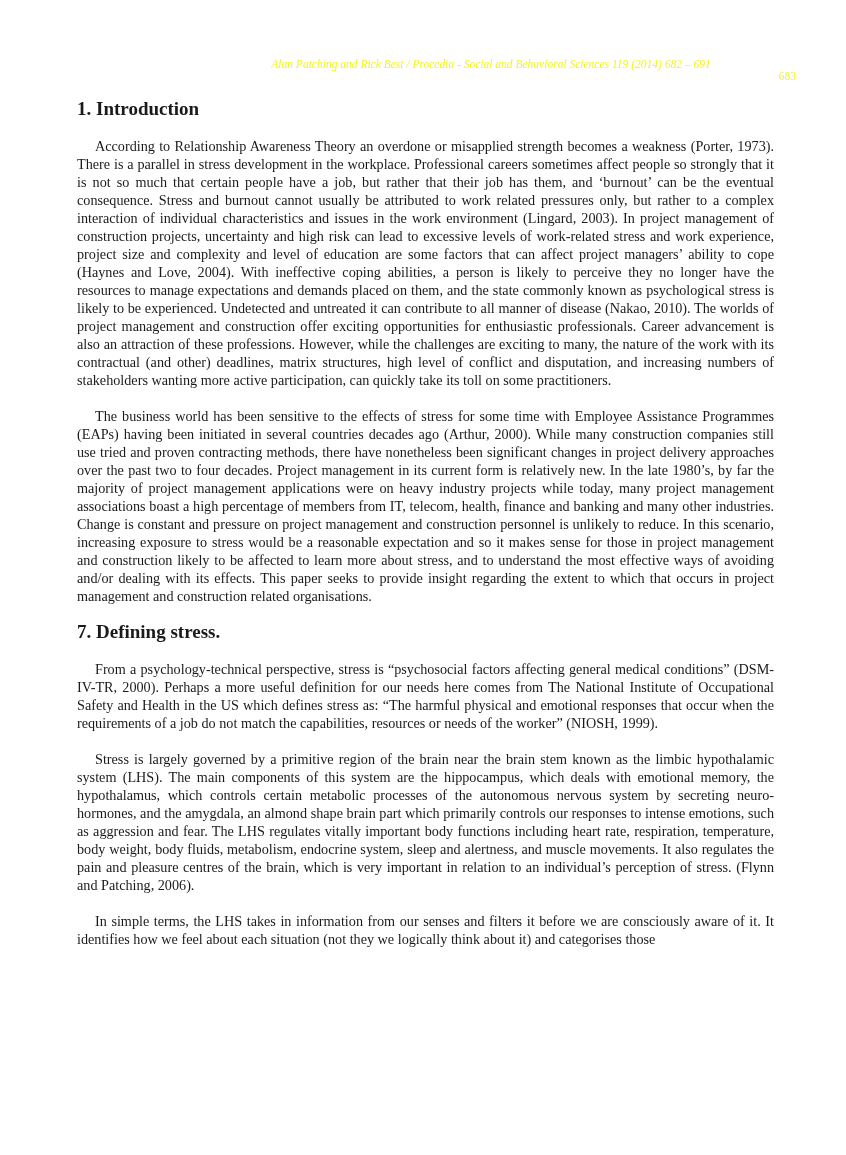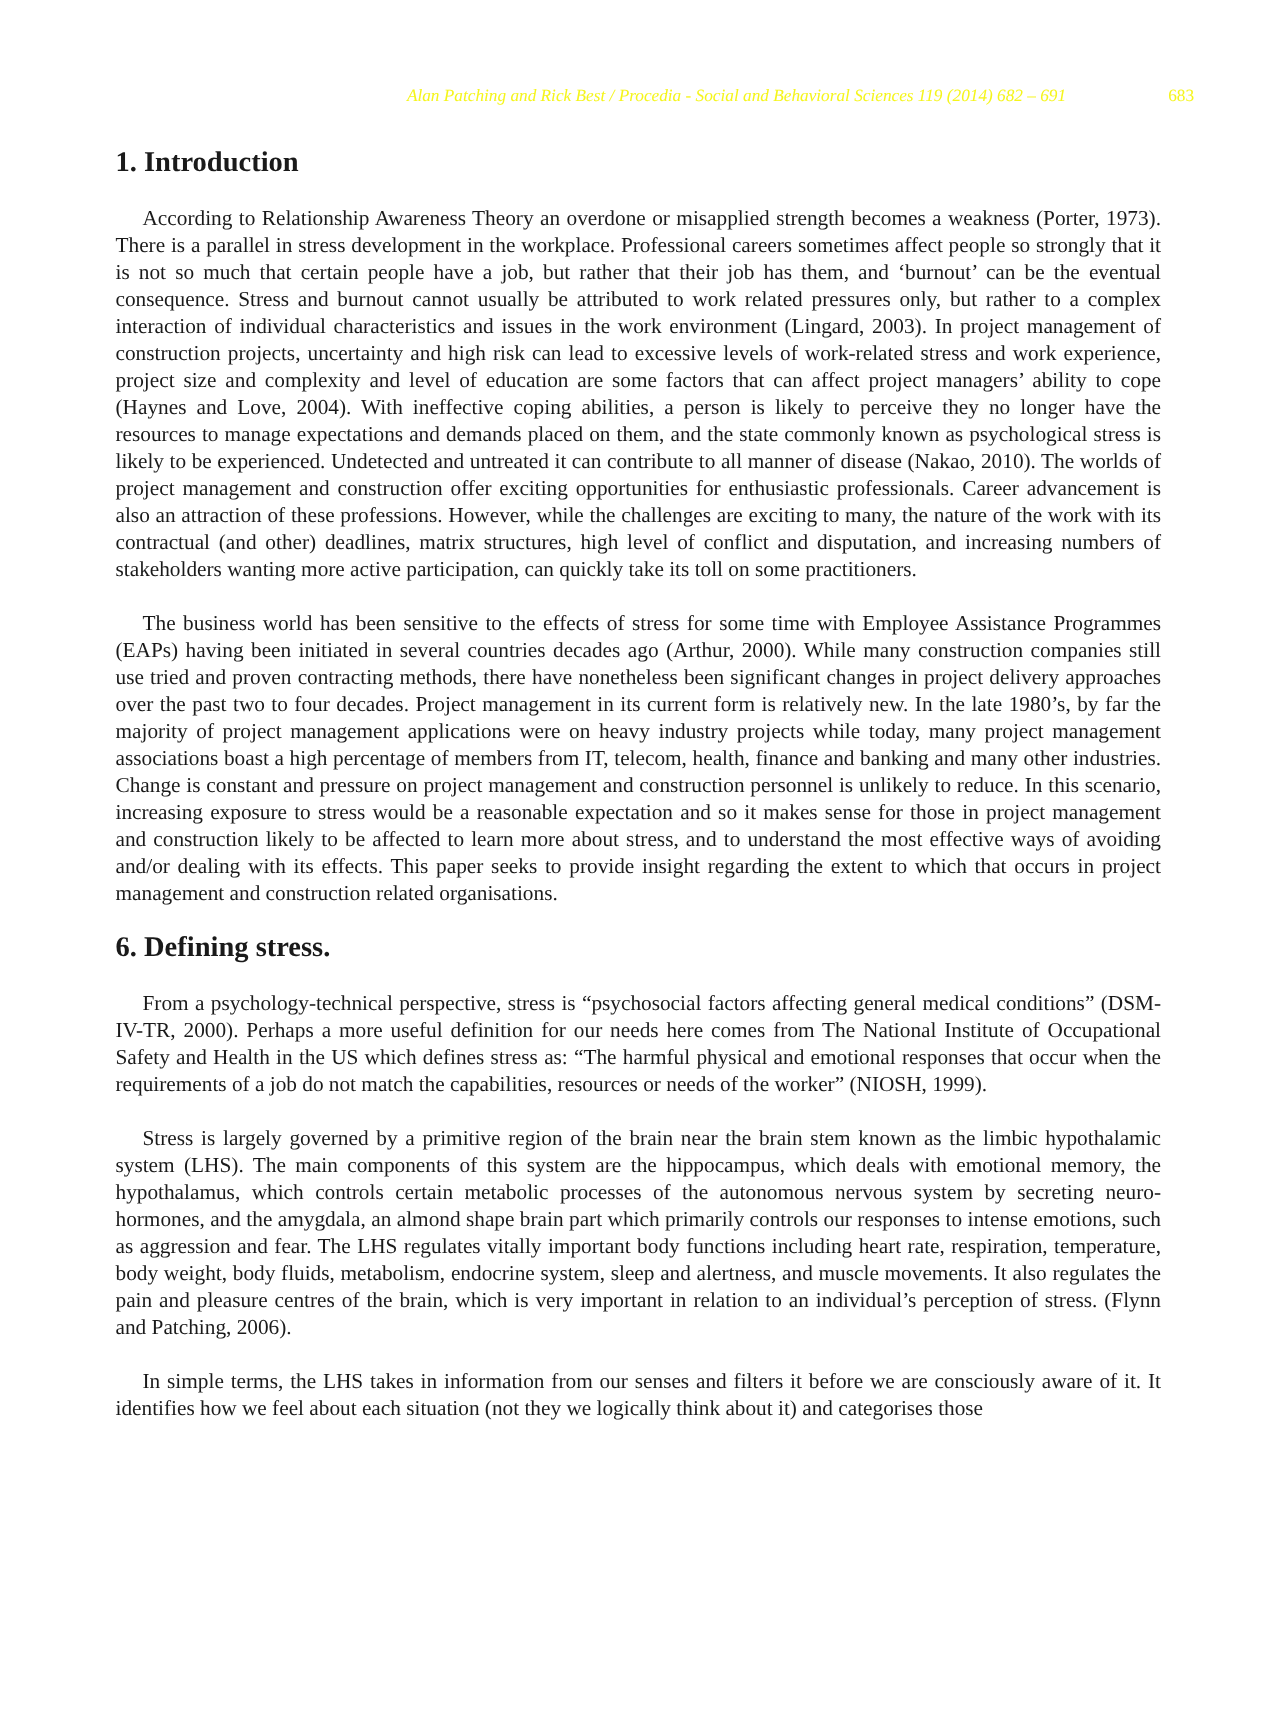--- a/index.html
+++ b/index.html
@@ -1,20 +1,20 @@
 <!DOCTYPE html>
 <html><head>
 <meta charset="utf-8">
 <style>
   html, body { margin: 0; padding: 0; background: #ffffff; }
   body { width: 846px; height: 1155px; position: relative; overflow: hidden;
          font-family: "Liberation Serif", serif; color: #1a1a1a; }
   .running-head { position: absolute; top: 58px; left: 186px; width: 610px;
          font-size: 11.5px; font-style: italic; color: #f5f51a; text-align: center; }
-  .running-head .page-no { position: absolute; right: 0; top: 0; font-style: normal; padding-left: 32px; }
+  .running-head .page-no { position: absolute; right: 0; top: 12px; font-style: normal; padding-left: 32px; }
   .content { position: absolute; top: 100px; left: 77px; width: 697px; }
   h2 { font-size: 19px; font-weight: bold; margin: 0 0 19px 0; line-height: 18px; }
   p { font-size: 14.2px; line-height: 18px; margin: 0 0 18px 0; text-align: justify;
       text-indent: 18px; hyphens: none; }
   p.last { margin-bottom: 0; }
 </style>
 </head>
 <body>
 
 <div class="running-head">
@@ -22,18 +22,18 @@
   <span class="page-no">683</span>
 </div>
 
 <div class="content">
   <section>
     <h2>1. Introduction</h2>
     <p>According to Relationship Awareness Theory an overdone or misapplied strength becomes a weakness (Porter, 1973). There is a parallel in stress development in the workplace. Professional careers sometimes affect people so strongly that it is not so much that certain people have a job, but rather that their job has them, and ‘burnout’ can be the eventual consequence. Stress and burnout cannot usually be attributed to work related pressures only, but rather to a complex interaction of individual characteristics and issues in the work environment (Lingard, 2003). In project management of construction projects, uncertainty and high risk can lead to excessive levels of work-related stress and work experience, project size and complexity and level of education are some factors that can affect project managers’ ability to cope (Haynes and Love, 2004). With ineffective coping abilities, a person is likely to perceive they no longer have the resources to manage expectations and demands placed on them, and the state commonly known as psychological stress is likely to be experienced. Undetected and untreated it can contribute to all manner of disease (Nakao, 2010). The worlds of project management and construction offer exciting opportunities for enthusiastic professionals. Career advancement is also an attraction of these professions. However, while the challenges are exciting to many, the nature of the work with its contractual (and other) deadlines, matrix structures, high level of conflict and disputation, and increasing numbers of stakeholders wanting more active participation, can quickly take its toll on some practitioners.</p>
     <p>The business world has been sensitive to the effects of stress for some time with Employee Assistance Programmes (EAPs) having been initiated in several countries decades ago (Arthur, 2000).  While many construction companies still use tried and proven contracting methods, there have nonetheless been significant changes in project delivery approaches over the past two to four decades.  Project management in its current form is relatively new.  In the late 1980’s, by far the majority of project management applications were on heavy industry projects while today, many project management associations boast a high percentage of members from IT, telecom, health, finance and banking and many other industries.  Change is constant and pressure on project management and construction personnel is unlikely to reduce. In this scenario, increasing exposure to stress would be a reasonable expectation and so it makes sense for those in project management and construction likely to be affected to learn more about stress, and to understand the most effective ways of avoiding and/or dealing with its effects.  This paper seeks to provide insight regarding the extent to which that occurs in project management and construction related organisations.</p>
   </section>
   <section>
-    <h2>6. Defining stress.</h2>
+    <h2>7. Defining stress.</h2>
     <p>From a psychology-technical perspective, stress is “psychosocial factors affecting general medical conditions” (DSM-IV-TR, 2000). Perhaps a more useful definition for our needs here comes from The National Institute of Occupational Safety and Health in the US which defines stress as: “The harmful physical and emotional responses that occur when the requirements of a job do not match the capabilities, resources or needs of the worker” (NIOSH, 1999).</p>
     <p>Stress is largely governed by a primitive region of the brain near the brain stem known as the limbic hypothalamic system (LHS).  The main components of this system are the hippocampus, which deals with emotional memory, the hypothalamus, which controls certain metabolic processes of the autonomous nervous system by secreting neuro-hormones, and the amygdala, an almond shape brain part which primarily controls our responses to intense emotions, such as aggression and fear.  The LHS regulates vitally important body functions including heart rate, respiration, temperature, body weight, body fluids, metabolism, endocrine system, sleep and alertness, and muscle movements.  It also regulates the pain and pleasure centres of the brain, which is very important in relation to an individual’s perception of stress.  (Flynn and Patching, 2006).</p>
     <p class="last">In simple terms, the LHS takes in information from our senses and filters it before we are consciously aware of it.  It identifies how we feel about each situation (not they we logically think about it) and categorises those</p>
   </section>
 </div>
 
 </body></html>

